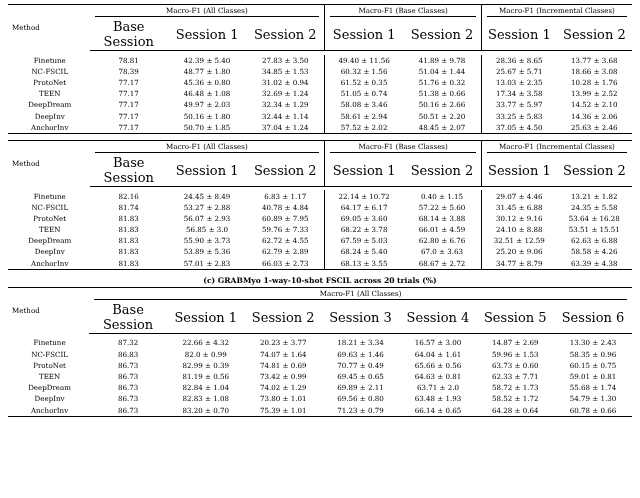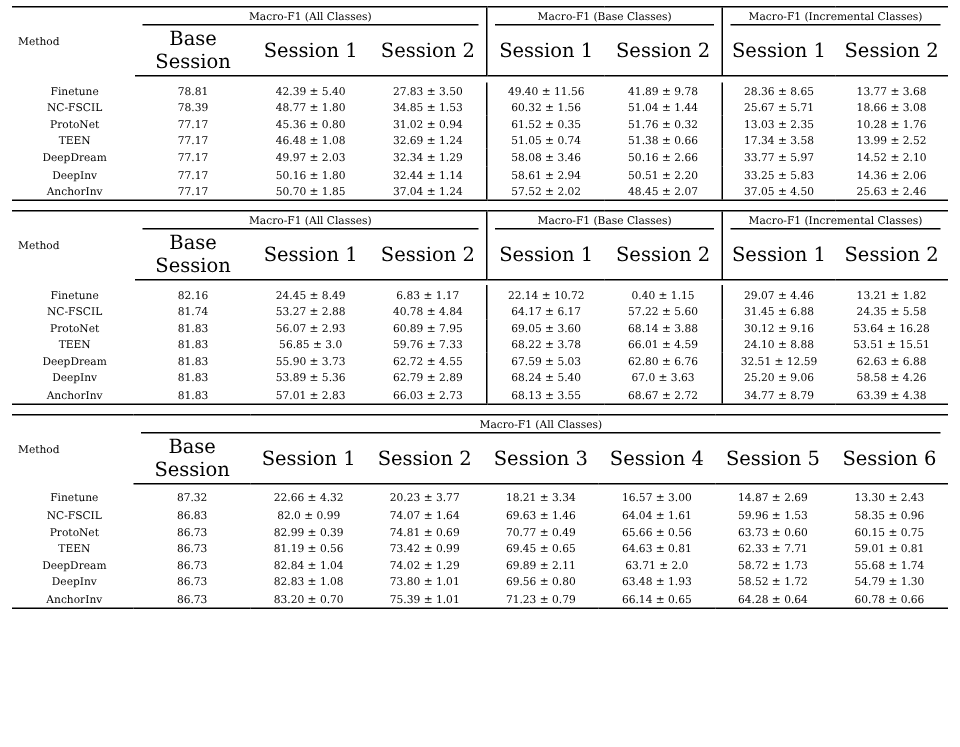--- a/index.html
+++ b/index.html
@@ -293,20 +293,21 @@
         <td class="vsep">68.13 ± 3.55</td>
         <td class="b">68.67 ± 2.72</td>
         <td class="vsep b">34.77 ± 8.79</td>
         <td class="b">63.39 ± 4.38</td>
       </tr>
     </tbody>
       </table>
   </div>
 
   <div class="table-block">
+    <div class="caption">(c) GRABMyo 1-way-10-shot FSCIL across 20 trials (%)</div>
     <table class="t">
       <colgroup>
         <col style="width:13%">
           <col style="width:12.5%">
           <col style="width:12.4%">
           <col style="width:12.4%">
           <col style="width:12.4%">
           <col style="width:12.4%">
           <col style="width:12.4%">
           <col style="width:12.5%">

